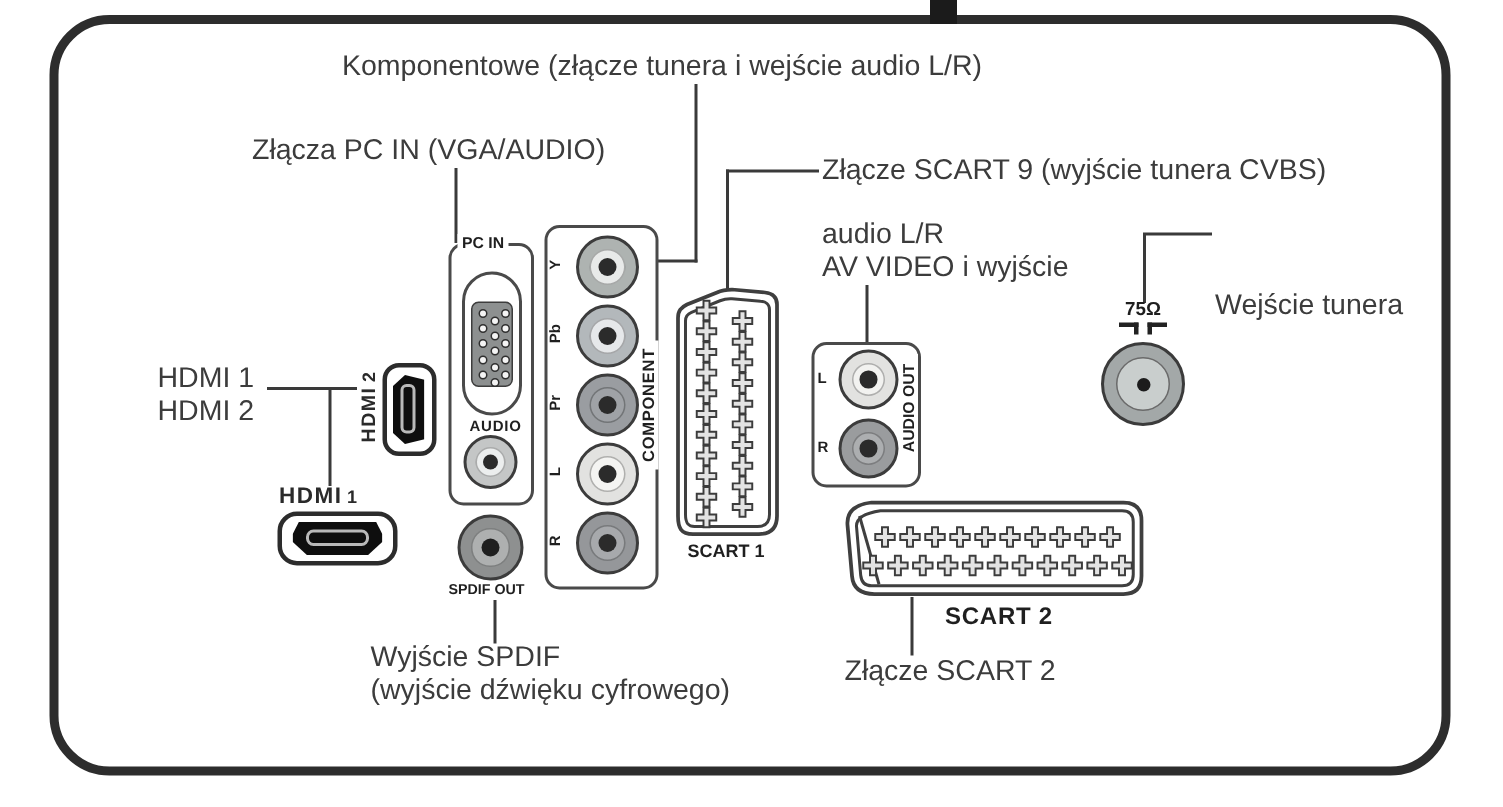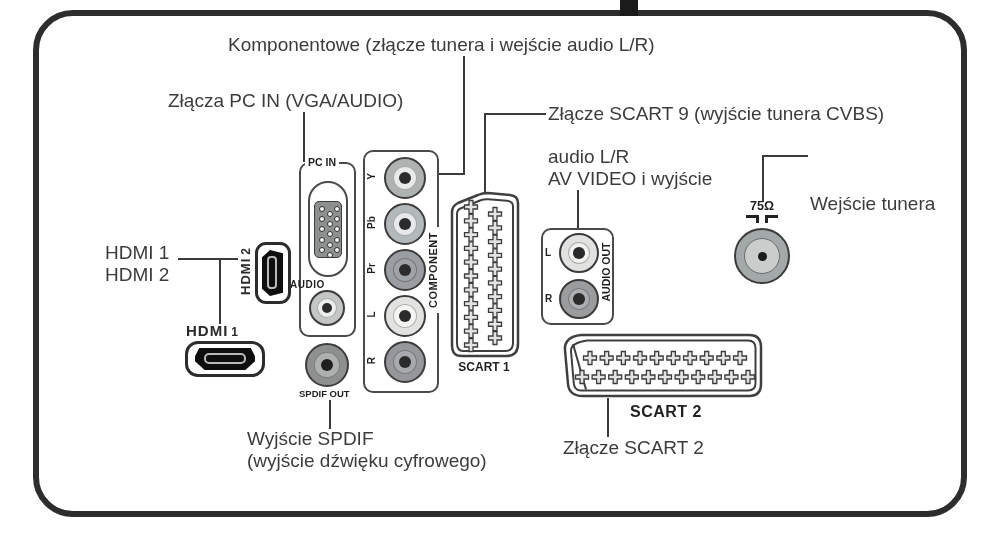--- a/index.html
+++ b/index.html
@@ -99,21 +99,21 @@
       <div class="vga-hole" style="left: 11.5px; top: 19.2px;"></div>
       <div class="vga-hole" style="left: 11.5px; top: 29.4px;"></div>
       <div class="vga-hole" style="left: 11.5px; top: 39.6px;"></div>
       <div class="vga-hole" style="left: 11.5px; top: 49.8px;"></div>
       <div class="vga-hole" style="left: 19px; top: 4px;"></div>
       <div class="vga-hole" style="left: 19px; top: 14.2px;"></div>
       <div class="vga-hole" style="left: 19px; top: 24.4px;"></div>
       <div class="vga-hole" style="left: 19px; top: 34.6px;"></div>
       <div class="vga-hole" style="left: 19px; top: 44.8px;"></div>
     </div>
-  <div class="abs plabel" style="left:290px;top:279px;font-size:10px;letter-spacing:0.5px;">AUDIO</div>
+  <div class="abs plabel" style="left:313px;top:279px;font-size:10px;letter-spacing:0.5px;">AUDIO</div>
   <div class="abs rca" style="left:309px;top:290px;width:36px;height:36px;background:#c4c6c6;">
     <div class="rca-mid" style="background:#eceeee;">
         <div class="rca-core"></div>
       </div>
   </div>
 
   <div class="abs rca" style="left:305px;top:343px;width:44px;height:44px;background:#8e9090;">
     <div class="rca-mid" style="background:#aeb0b0;">
         <div class="rca-core" style="background:#1f1f1f;"></div>
       </div>

